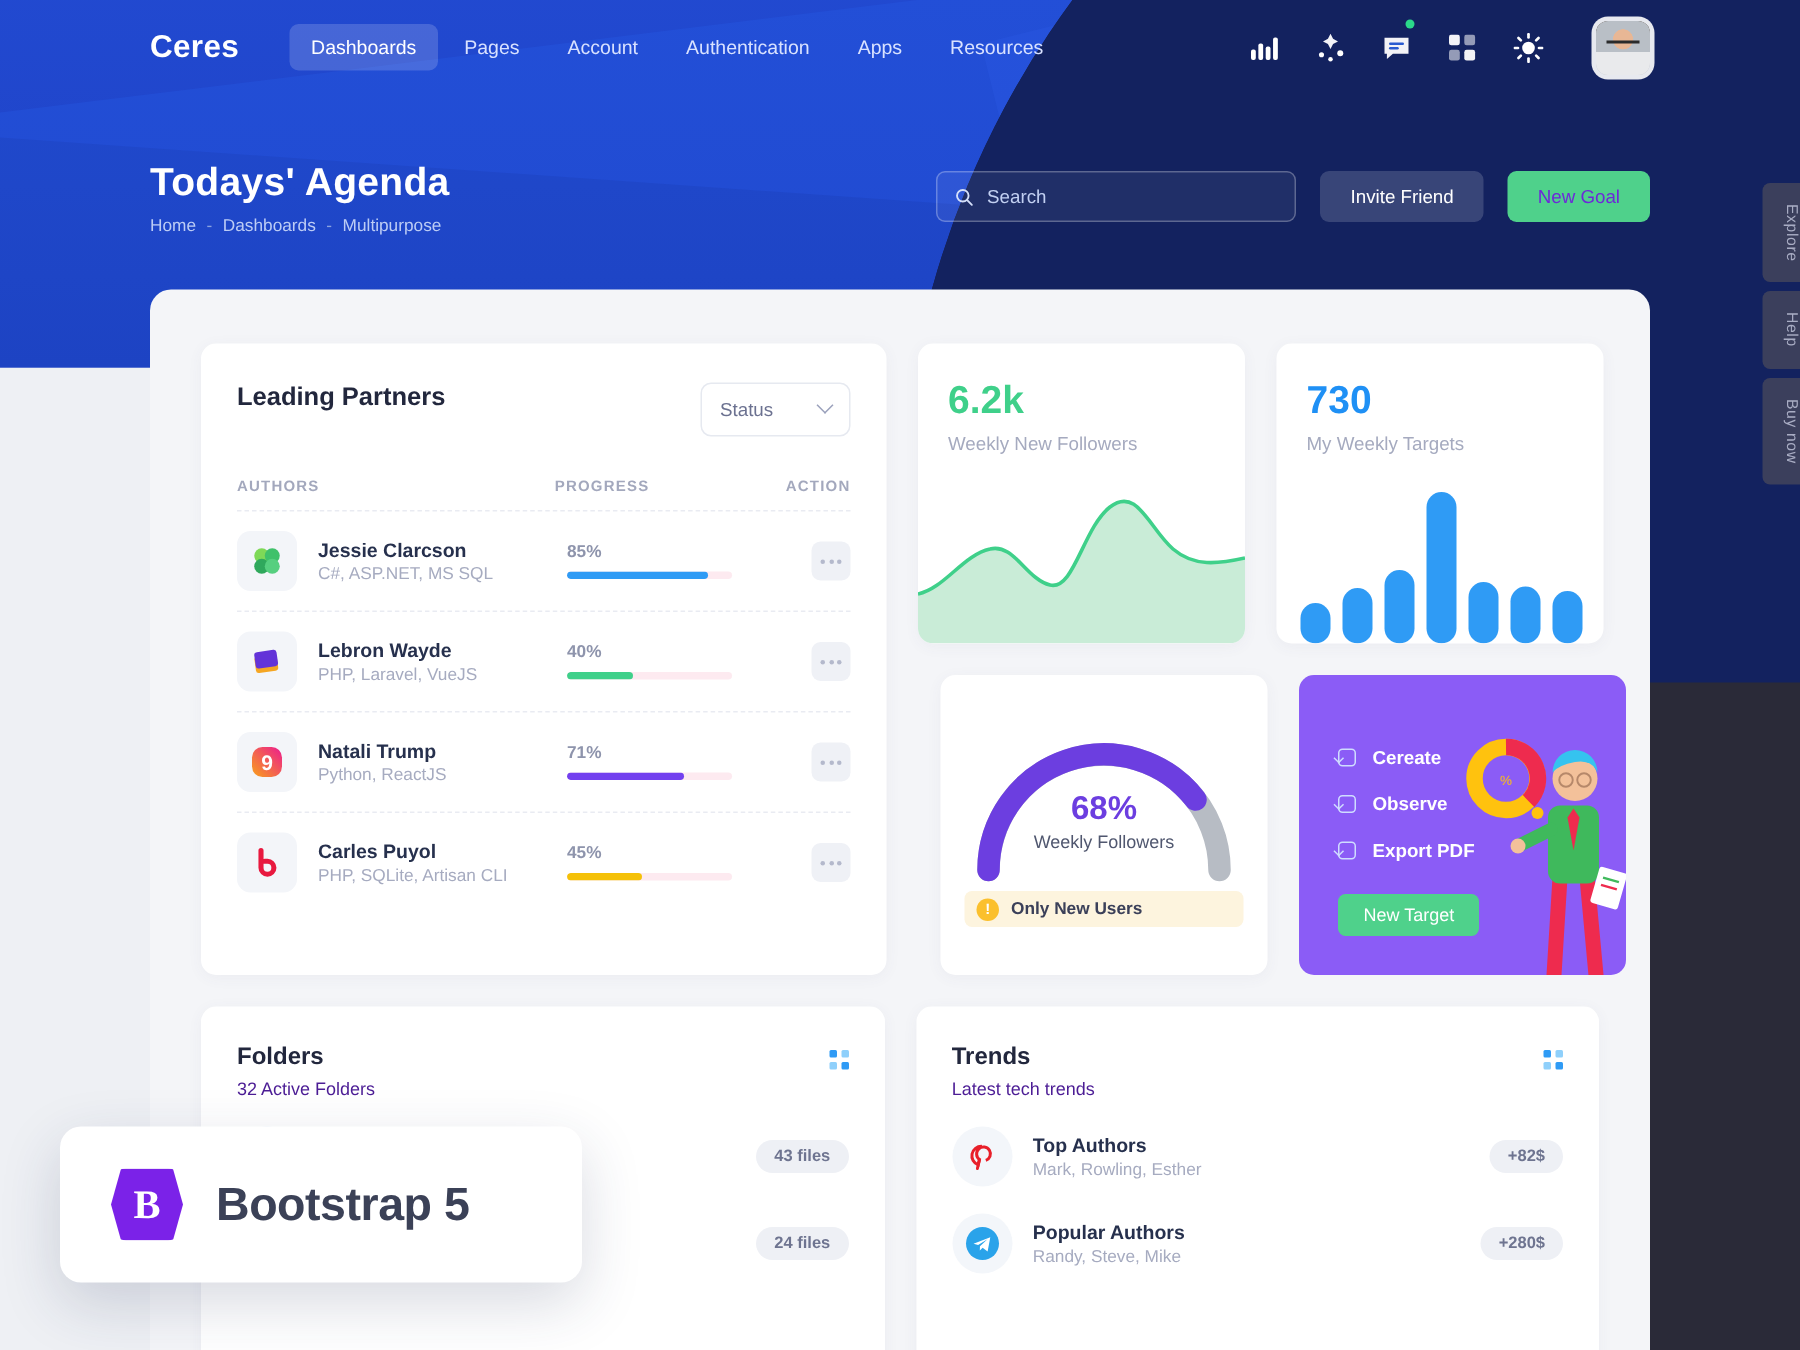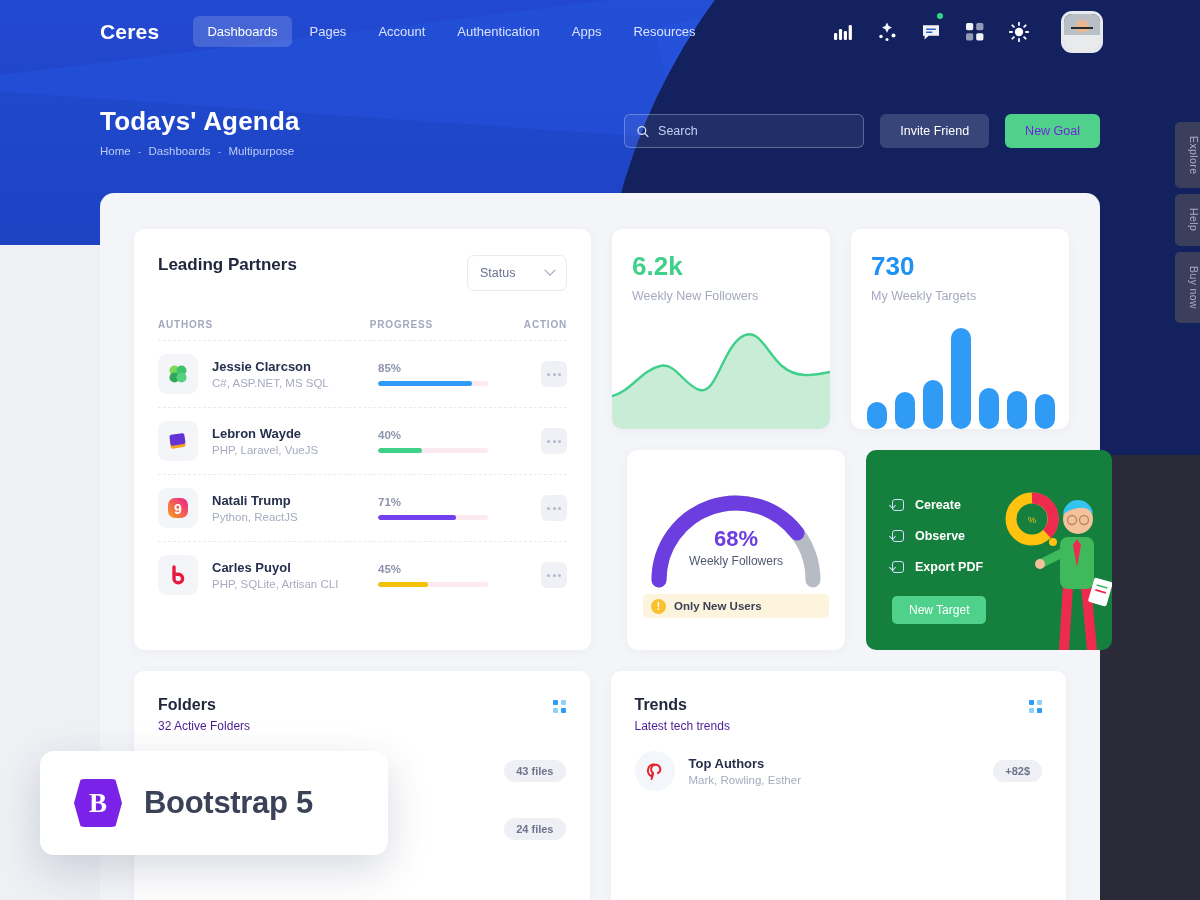--- a/index.html
+++ b/index.html
@@ -188,21 +188,21 @@
     display:flex; align-items:center; gap:8px; padding:0 8px;
   }
   .alert .ex{
     width:15px; height:15px; border-radius:50%; background:#fbc02d;
     color:#fff; font-size:10px; font-weight:bold; display:flex;
     align-items:center; justify-content:center; flex:0 0 15px;
   }
   .alert span{ font-size:11.5px; color:#3b4059; font-weight:bold; }
 
   .bluecard{
-    width:246px; height:200px; background:#15803d; border-radius:10px;
+    width:218px; height:200px; background:#8b5cf6; border-radius:10px;
     position:relative; overflow:hidden; padding:48px 0 0 26px;
   }
   .chk{ display:flex; align-items:center; gap:11px; margin-bottom:17px; }
   .chkbox{
     width:12px; height:12px; border:1.6px solid #cfddff; border-radius:3px;
     position:relative;
   }
   .chkbox:after{ content:""; position:absolute; left:-3px; top:3px; width:4px; height:4px;
     border-left:1.6px solid #cfddff; border-bottom:1.6px solid #cfddff; transform:rotate(-45deg); }
   .chk span{ color:#fff; font-size:12.5px; font-weight:bold; }
@@ -645,20 +645,33 @@
                 <path d="M7.9 11.4L6.6 17" stroke="#e8202a" stroke-width="2" stroke-linecap="round"></path>
               </svg>
           </div>
           <div class="l-txt">
             <b>Top Authors</b>
             <small>Mark, Rowling, Esther</small>
           </div>
           <div class="l-badge">+82$</div>
         </div>
 
+        <div class="lrow">
+          <div class="l-ico" style="background:#f3f6fa">
+            <svg width="26" height="26" viewBox="0 0 26 26">
+                <circle cx="13" cy="13" r="11" fill="#2aa3ea"></circle>
+                <path d="M7 13.2l11.2-4.4-1.8 9.6-3.3-2.6-1.9 1.8.1-2.8 5-4.6-6.2 3.8z" fill="#fff"></path>
+              </svg>
+          </div>
+          <div class="l-txt">
+            <b>Popular Authors</b>
+            <small>Randy, Steve, Mike</small>
+          </div>
+          <div class="l-badge">+280$</div>
+        </div>
 
       </div>
     </div>
   </div>
 
   <div class="bs5">
     <div class="bs-logo">
       <span>B</span>
     </div>
     <div class="bs-text">Bootstrap 5</div>

